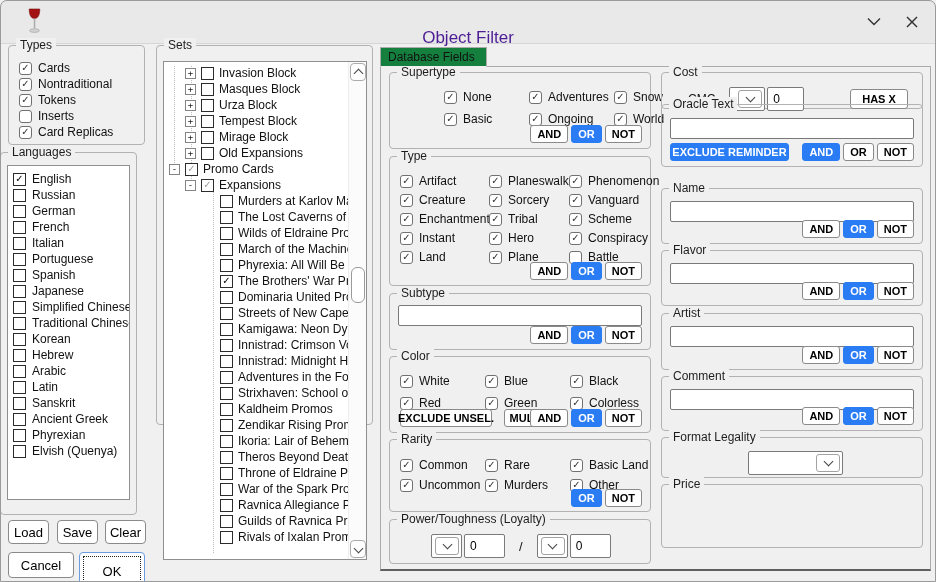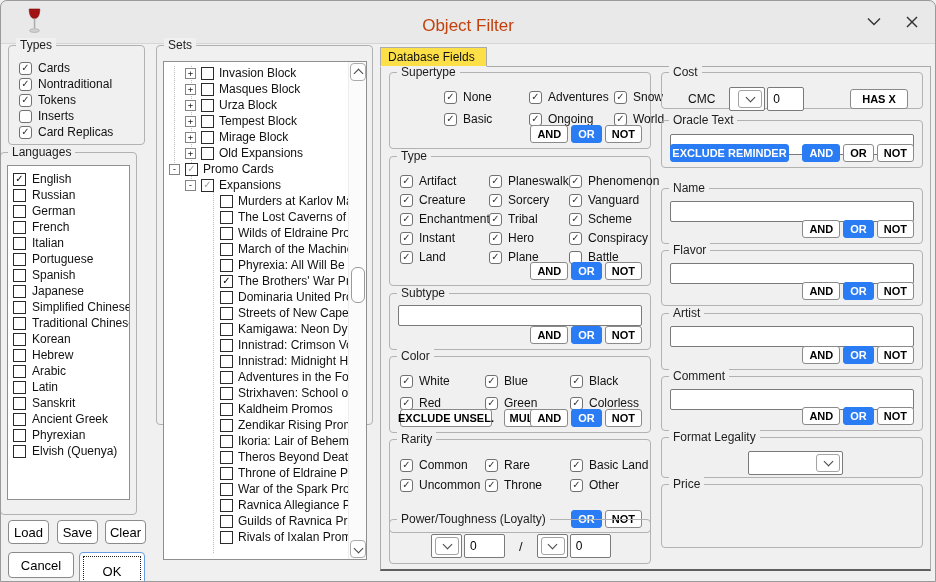--- a/index.html
+++ b/index.html
@@ -5,21 +5,21 @@
   html,body{margin:0;padding:0;}
   body{
     width:936px;height:582px;position:relative;overflow:hidden;
     background:#f0f0f0;color:#111;
     font-family:"Liberation Sans","DejaVu Sans",sans-serif;font-size:12px;
     -webkit-font-smoothing:antialiased;
   }
   .frame{position:absolute;inset:0;border:1px solid #9a9a9a;border-radius:7px 7px 0 0;pointer-events:none;z-index:60;}
   
   .titlebar{position:absolute;left:0;top:0;right:0;height:43px;background:#e9e9e9;border-bottom:1px solid #d6d6d6;border-radius:7px 7px 0 0;}
-  .title{position:absolute;left:0;right:0;top:4px;height:43px;display:flex;align-items:center;justify-content:center;font-size:17px;color:#c2410c;}
+  .title{position:absolute;left:0;right:0;top:16px;height:43px;display:flex;align-items:center;justify-content:center;font-size:17px;color:#4c1d95;}
   .win-icon{position:absolute;left:27px;top:8px;width:15px;height:27px;}
   .win-controls{position:absolute;right:16px;top:0;height:43px;display:flex;align-items:center;gap:22px;}
   .wbtn{width:16px;height:16px;display:flex;align-items:center;justify-content:center;cursor:default;}
   
   .group{position:absolute;border:1px solid #b2b2b2;border-radius:4px;box-sizing:border-box;}
   .glabel{position:absolute;top:-8px;left:7px;background:#f0f0f0;padding:0 4px;font-size:12px;color:#1d1d1d;white-space:nowrap;}
   
   .cb{display:flex;align-items:center;gap:6px;height:16px;white-space:nowrap;}
   .box{flex:none;width:13px;height:13px;box-sizing:border-box;background:#fff;border:1px solid #717171;border-radius:3px;
        display:flex;align-items:center;justify-content:center;font-size:10px;line-height:1;color:#333;}
@@ -59,21 +59,21 @@
   .tbox.on{font-weight:700;color:#000;}
   .tbox.part{font-weight:700;color:#9b9b9b;}
   .guide{position:absolute;width:0;border-left:1px dotted #bdbdbd;}
   
   .sbar{position:absolute;top:0;right:0;width:17px;height:100%;background:#fbfbfb;border-left:1px solid #ededed;}
   .sarrow{position:absolute;left:1px;width:14px;height:16px;border:1px solid #ababab;border-radius:4px;background:#fff;
        display:flex;align-items:center;justify-content:center;}
   .sthumb{position:absolute;left:2px;width:12px;height:34px;border:1px solid #9a9a9a;border-radius:6px;background:#fff;}
   
   .tabpage{position:absolute;left:380px;top:66px;width:551px;height:505px;border:1px solid #ababab;border-bottom:2px solid #5f5f5f;box-sizing:border-box;}
-  .tab{position:absolute;left:380px;top:47px;width:107px;height:20px;background:#fde047;border:1px solid #ababab;border-bottom:1px solid #f0f0f0;
+  .tab{position:absolute;left:380px;top:47px;width:107px;height:20px;background:#15803d;border:1px solid #ababab;border-bottom:1px solid #f0f0f0;
        box-sizing:border-box;display:flex;align-items:center;padding-left:7px;z-index:2;font-size:12px;}
   .rowflex{display:flex;align-items:center;}
 </style>
 </head>
 <body>
 
 <div class="titlebar">
   <svg class="win-icon" viewBox="0 0 15 27">
     <path d="M2.2,1 h10.6 c0,6.5 -2.2,9.5 -5.3,9.5 C4.4,10.5 2.2,7.5 2.2,1 Z" fill="#a31313" stroke="#7c0f0f" stroke-width="0.6"></path>
     <rect x="6.8" y="10.5" width="1.5" height="10" fill="#ababab"></rect>
@@ -506,42 +506,42 @@
     </div>
   <div class="sbtn2" style="position:absolute;left:10px;bottom:5px;width:92px;">EXCLUDE UNSEL.</div>
   <div class="sbtn2" style="position:absolute;left:114px;bottom:5px;width:44px;">MULTI</div>
   <div class="logic" style="right:8px;bottom:5px;">
       <div class="lbtn">AND</div>
       <div class="lbtn active">OR</div>
       <div class="lbtn">NOT</div>
     </div>
 </div>
 
-<div class="group" style="left:389px;top:439px;width:262px;height:94px;">
+<div class="group" style="left:389px;top:439px;width:262px;height:73px;">
   <span class="glabel">Rarity</span>
   <div class="grid3" style="padding:17px 0 0 10px;row-gap:4px;">
       <div class="cb">
         <span class="box modern">✓</span>
         <span class="txt">Common</span>
       </div>
       <div class="cb">
         <span class="box modern">✓</span>
         <span class="txt">Rare</span>
       </div>
       <div class="cb">
         <span class="box modern">✓</span>
         <span class="txt">Basic Land</span>
       </div>
       <div class="cb">
         <span class="box modern">✓</span>
         <span class="txt">Uncommon</span>
       </div>
       <div class="cb">
         <span class="box modern">✓</span>
-        <span class="txt">Throne</span>
+        <span class="txt">Murders</span>
       </div>
       <div class="cb">
         <span class="box modern">✓</span>
         <span class="txt">Other</span>
       </div>
     </div>
   <div class="logic" style="right:8px;bottom:4px;">
       <div class="lbtn active">OR</div>
       <div class="lbtn">NOT</div>
     </div>
@@ -574,21 +574,21 @@
       <span class="cchev">
           <span class="chev"></span>
         </span>
     </div>
     <input class="tinput" style="position: static; width: 37px; height: 24px; margin-left: 2px;" value="0">
     <div style="flex:1;"></div>
     <div class="sbtn2" style="width:58px;height:20px;">HAS X</div>
   </div>
 </div>
 
-<div class="group" style="left:661px;top:120px;width:262px;height:48px;">
+<div class="group" style="left:661px;top:104px;width:262px;height:63px;">
   <span class="glabel">Oracle Text</span>
   <input class="tinput" style="left: 8px; top: 13px; width: 244px;" value="">
   <div class="sbtn2 blue" style="position:absolute;left:8px;bottom:5px;width:119px;">EXCLUDE REMINDER</div>
   <div class="logic" style="right:8px;bottom:5px;">
       <div class="lbtn active">AND</div>
       <div class="lbtn">OR</div>
       <div class="lbtn">NOT</div>
     </div>
 </div>
 

